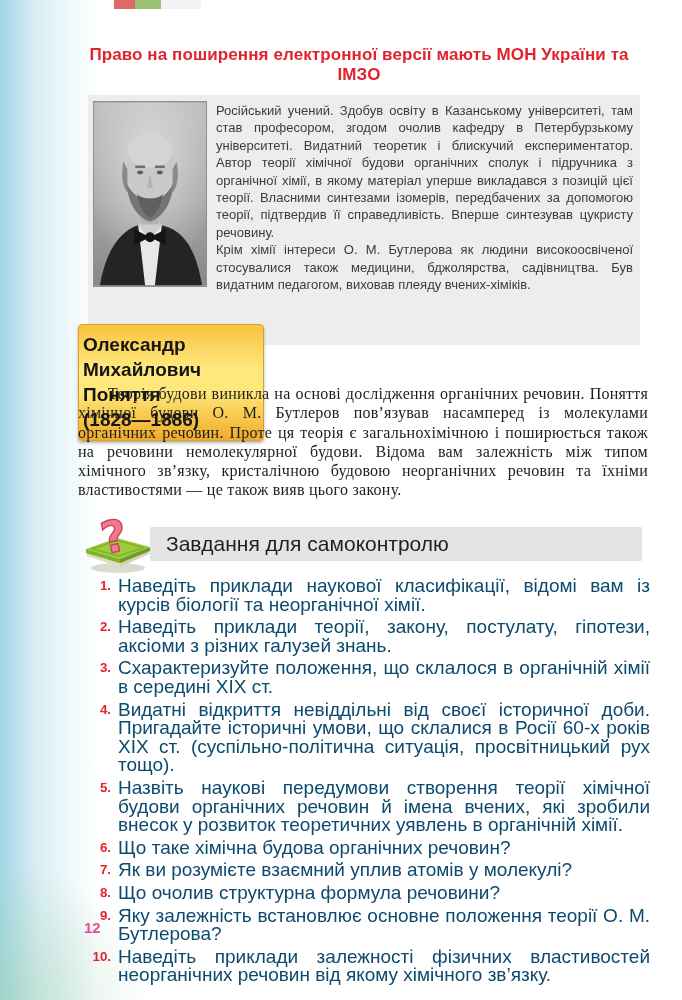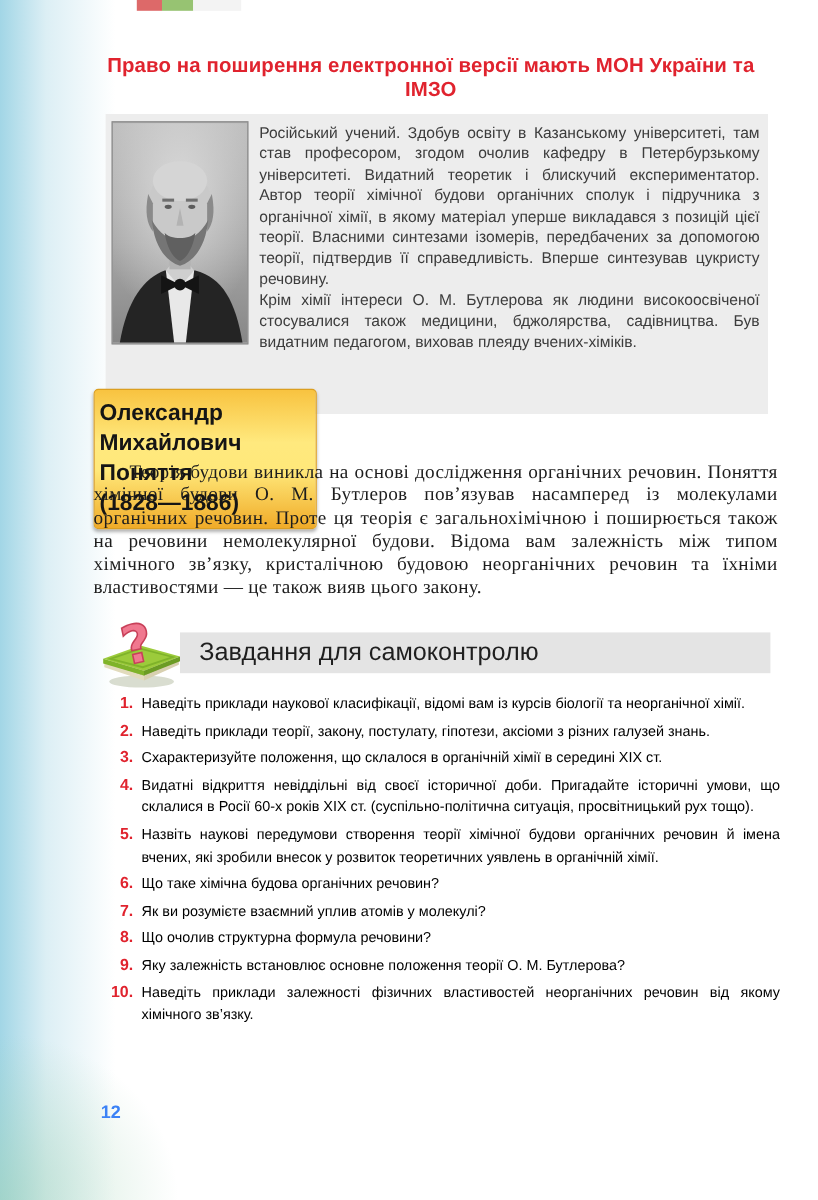--- a/index.html
+++ b/index.html
@@ -76,27 +76,27 @@
     white-space: nowrap;
   }
 
   .task-list { position: absolute; left: 84px; top: 577px; width: 566px; }
   .task-item { display: flex; margin-bottom: 4px; }
   .task-num {
     flex: none; width: 27px; text-align: right; padding-right: 7px;
     font-weight: bold; color: #e0232e; font-size: 13.3px; line-height: 18.6px;
   }
   .task-text {
-    flex: 1; text-align: justify; color: #000000;
-    font-size: 12px; line-height: 18.6px;
+    flex: 1; text-align: justify; color: #0c4a6e;
+    font-size: 19px; line-height: 18.6px;
   }
 
   .page-num {
     position: absolute; left: 84px; top: 919px;
-    font-weight: bold; font-size: 15px; color: #3b82f6;
+    font-weight: bold; font-size: 15px; color: #ec4899;
   }
 </style>
 </head>
 <body>
 
 <div class="page">
 
   <div class="left-edge"></div>
   <div class="left-edge-bottom-green"></div>
   <div class="top-mark">

